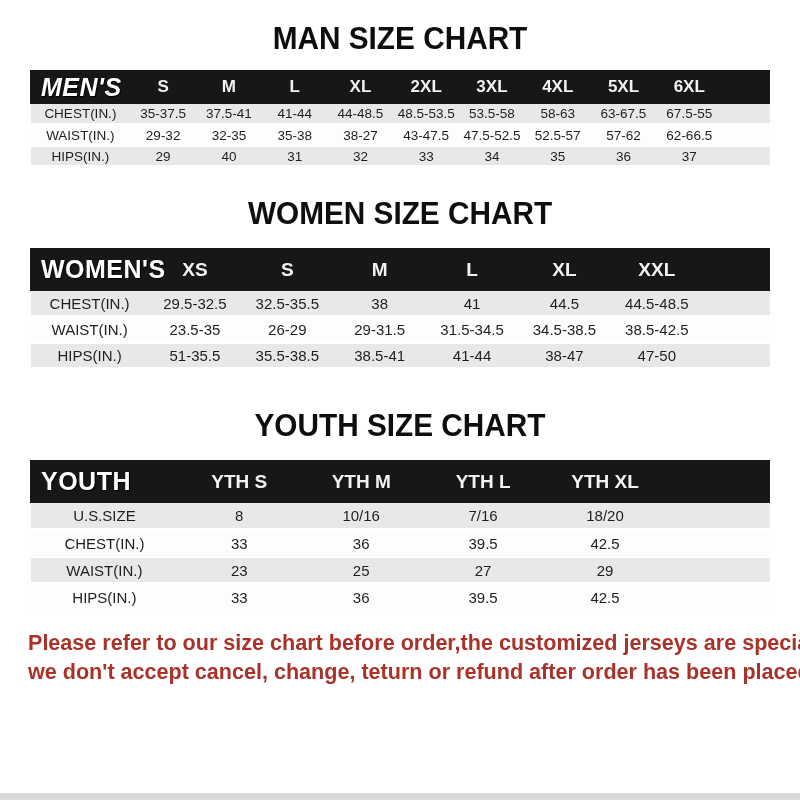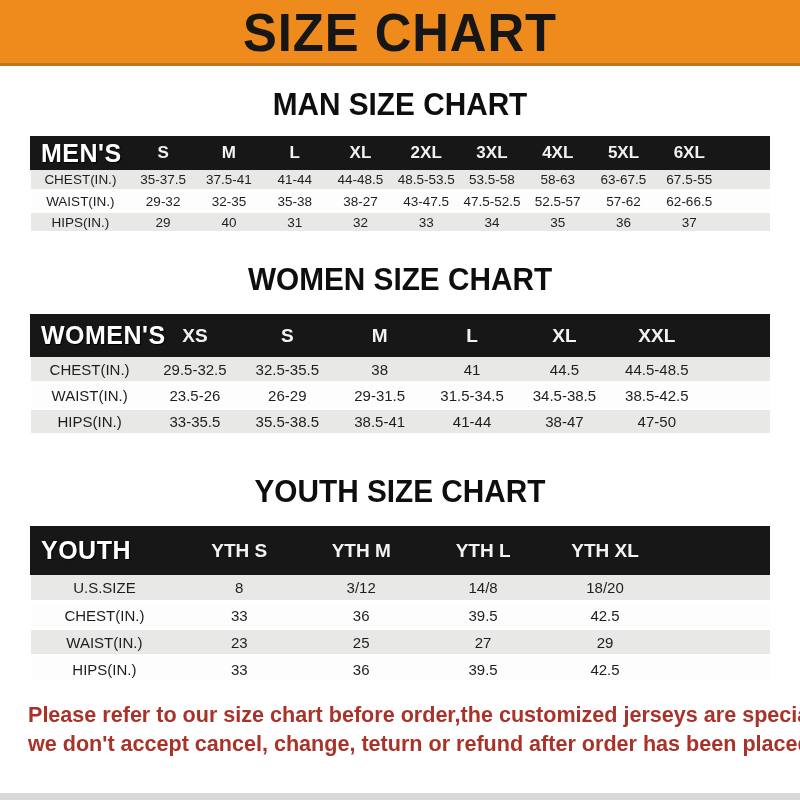--- a/index.html
+++ b/index.html
@@ -60,24 +60,24 @@
   }
   table.size-table thead th.corner {
     text-align: left;
     padding-left: 10px;
     color: #ffffff;
     font-weight: 800;
     letter-spacing: 0.5px;
     text-shadow: 1px 1px 1px #000;
   }
   .sec-0 thead th { height: 33px; font-size: 17px; }
-  .sec-0 thead th.corner { font-size: 25px; }
+  .sec-0 thead th.corner { font-size: 25px; font-style: italic; }
   .sec-1 thead th { height: 42px; font-size: 19px; }
   .sec-1 thead th.corner { font-size: 25px; }
-  .sec-2 thead th { height: 48px; font-size: 19px; }
+  .sec-2 thead th { height: 42px; font-size: 19px; }
   .sec-2 thead th.corner { font-size: 25px; }
 
   table.size-table tbody td {
     text-align: center;
     color: #1e1e1e;
     padding: 0;
     background: #fdfdfd;
     border-bottom: 3px solid #ffffff;
   }
   table.size-table tbody td.rowlabel { font-weight: 400; }
@@ -108,23 +108,20 @@
     left: 0; bottom: 0;
     width: 100%; height: 7px;
     background: #d9d9d9;
   }
 </style>
 </head>
 <body>
 
 <div class="page">
 
-  <header class="banner">
-    <h1>SIZE CHART</h1>
-  </header>
 
   <main id="sections">
       <section class="chart-section sec-0">
         <h2 class="section-heading">MAN SIZE CHART</h2>
         <table class="size-table">
           <colgroup>
             <col style="width: 13.5%;">
             <col style="width: 8.9%;">
             <col style="width: 8.9%;">
             <col style="width: 8.9%;">
@@ -225,31 +222,31 @@
               <td>29.5-32.5</td>
               <td>32.5-35.5</td>
               <td>38</td>
               <td>41</td>
               <td>44.5</td>
               <td>44.5-48.5</td>
               <td></td>
             </tr>
             <tr class="">
               <td class="rowlabel">WAIST(IN.)</td>
-              <td>23.5-26</td>
+              <td>23.5-35</td>
               <td>26-29</td>
               <td>29-31.5</td>
               <td>31.5-34.5</td>
               <td>34.5-38.5</td>
               <td>38.5-42.5</td>
               <td></td>
             </tr>
             <tr class="stripe">
               <td class="rowlabel">HIPS(IN.)</td>
-              <td>33-35.5</td>
+              <td>51-35.5</td>
               <td>35.5-38.5</td>
               <td>38.5-41</td>
               <td>41-44</td>
               <td>38-47</td>
               <td>47-50</td>
               <td></td>
             </tr>
           </tbody>
         </table>
       </section>
@@ -271,22 +268,22 @@
               <th>YTH M</th>
               <th>YTH L</th>
               <th>YTH XL</th>
               <th></th>
             </tr>
           </thead>
           <tbody>
             <tr class="stripe">
               <td class="rowlabel">U.S.SIZE</td>
               <td>8</td>
-              <td>3/12</td>
-              <td>14/8</td>
+              <td>10/16</td>
+              <td>7/16</td>
               <td>18/20</td>
               <td></td>
             </tr>
             <tr class="">
               <td class="rowlabel">CHEST(IN.)</td>
               <td>33</td>
               <td>36</td>
               <td>39.5</td>
               <td>42.5</td>
               <td></td>

